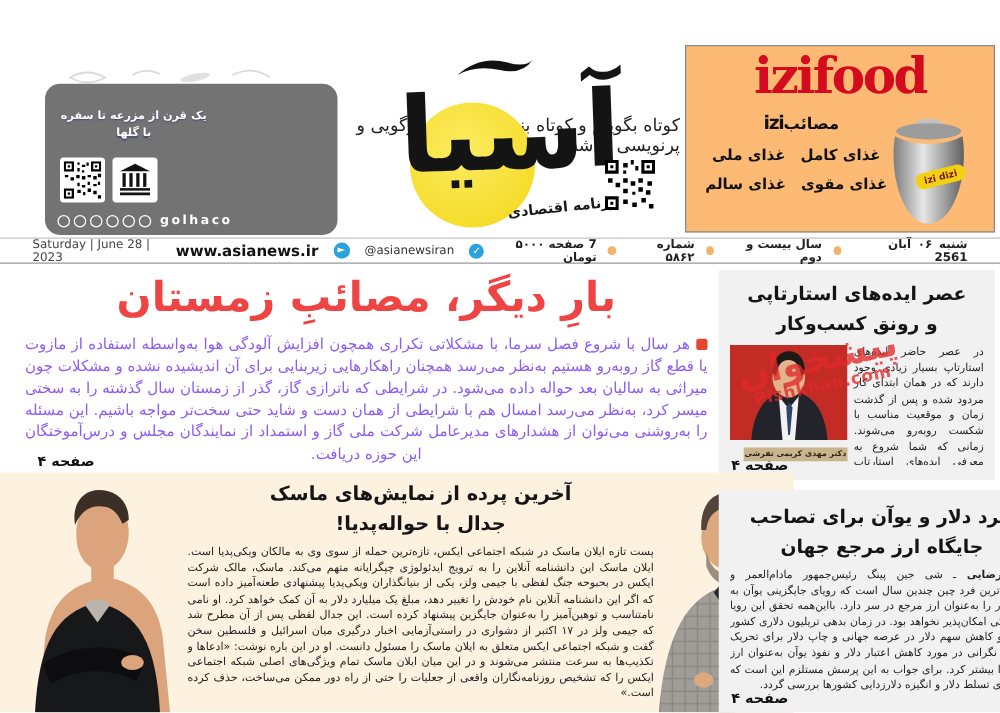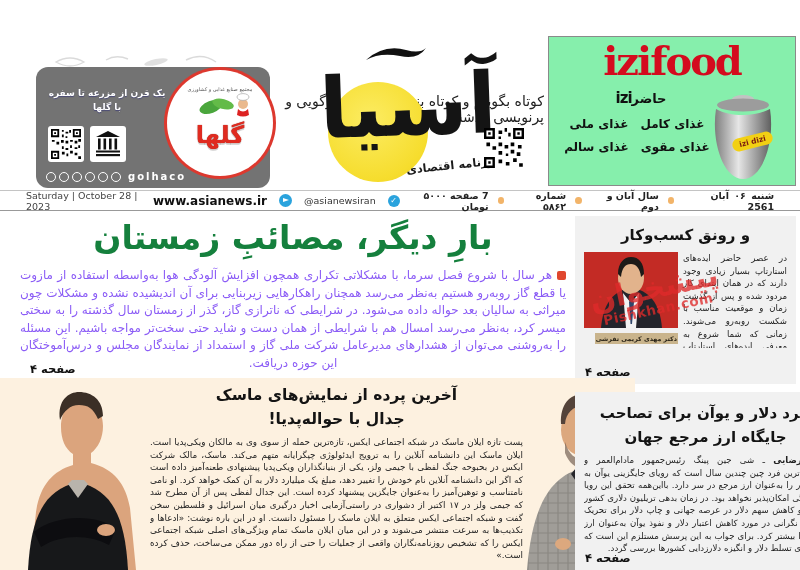--- a/index.html
+++ b/index.html
@@ -32,21 +32,21 @@
   .swash { position:absolute; top:20px; left:96px; }
   .sun { position:absolute; left:60px; top:56px; width:100px; height:100px; border-radius:50%;
          background:radial-gradient(circle at 42% 38%, #fcec62, #f6dd2e 70%, #eecf1e); }
   .logo-text { position:absolute; left:0; top:34px; width:100%; text-align:center; font-size:84px;
                font-weight:bold; color:#141414; line-height:1.1; transform:rotate(-2deg); direction:rtl; }
   .logo-sub { position:absolute; left:138px; top:132px; font-size:11.5px; font-weight:bold; color:#1a1a1a;
               transform:rotate(-6deg); direction:rtl; }
   .qr-asia { position:absolute; left:216px; top:102px; width:40px; height:40px; background:#fff; }
 
   
-  .izifood-ad { left:548px; top:36px; width:248px; height:150px; border:1px solid #8a8a8a; background:#86efac; }
+  .izifood-ad { left:548px; top:36px; width:248px; height:150px; border:1px solid #8a8a8a; background:#fdba74; }
   .izi-brand { text-align:center; font-family:"DejaVu Serif",serif; font-weight:bold; font-size:40px;
                color:#d40b1e; line-height:1.15; letter-spacing:-2px; margin-top:1px; }
   .izi-sub { position:absolute; left:28px; top:52px; width:128px; text-align:center; direction:rtl;
              font-size:13px; font-weight:bold; color:#111; }
   .izi-sub .en { font-size:15px; letter-spacing:-1px; }
   .izi-items { position:absolute; left:12px; top:80px; width:152px; direction:rtl; font-size:12px;
                font-weight:bold; color:#111; }
   .izi-items .row { display:flex; gap:12px; margin-bottom:9px; justify-content:center; }
   .pot-wrap { position:absolute; right:8px; top:54px; width:88px; height:92px; }
   .pot-label { position:absolute; right:14px; top:44px; transform:rotate(-14deg); background:#f2d013;
@@ -64,21 +64,21 @@
   .dot { width:7px; height:7px; border-radius:50%; background:#f2b469; display:inline-block; }
   .tg-icon { width:13px; height:13px; border-radius:50%; background:#2aa3dd; position:relative; flex:none; }
   .tg-icon::after { content:""; position:absolute; left:3.5px; top:4px; width:0; height:0;
                     border-left:6px solid #fff; border-top:2.5px solid transparent; border-bottom:2.5px solid transparent; }
   .chk-icon { width:12px; height:12px; border-radius:50%; background:#2aa3dd; color:#fff; font-size:8px;
               line-height:12px; text-align:center; flex:none; }
   .dl-date span { margin-left:2px; }
 
   
   .lead { left:20px; top:214px; width:546px; height:164px; }
-  .lead h1 { text-align:center; font-size:33px; font-weight:bold; color:#15803d; direction:rtl; margin-top:4px; }
+  .lead h1 { text-align:center; font-size:33px; font-weight:bold; color:#ef4444; direction:rtl; margin-top:4px; }
   .lead .body { margin-top:10px; direction:rtl; text-align:justify; text-align-last:center;
                 font-size:12px; line-height:17.5px; color:#8b5cf6; }
   .bullet { display:inline-block; width:9px; height:9px; background:#e0472e; border-radius:2px;
             margin-left:5px; vertical-align:middle; }
   .pageref { font-weight:bold; font-size:11.5px; direction:rtl; color:#111; }
   .lead .pageref { position:absolute; bottom:2px; left:10px; }
 
   
   .panel { background:#f1f1f1; position:absolute; }
   .startup { left:575px; top:216px; width:221px; height:168px; padding:7px 9px; }
@@ -125,31 +125,20 @@
           <path d="M210 96 q14 6 16 20"></path>
       </g>
       <g fill="#cdcdcd">
           <ellipse cx="120" cy="8" rx="12" ry="3" transform="rotate(-12 120 8)"></ellipse>
         <ellipse cx="222" cy="40" rx="9" ry="3" transform="rotate(70 222 40)"></ellipse>
         <circle cx="226" cy="118" r="4"></circle>
         </g>
     </svg>
     <div class="golha-red">
       <div class="golha-slogan">یک قرن از مزرعه تا سفره با گلها</div>
-      <div class="golha-circle">
-        <div class="golha-note">مجتمع صنایع غذایی و کشاورزی</div>
-        <svg width="70" height="26" viewBox="0 0 70 26">
-          <ellipse cx="26" cy="15" rx="12" ry="6" fill="#4aa63c" transform="rotate(-20 26 15)"></ellipse>
-          <ellipse cx="38" cy="12" rx="11" ry="5" fill="#63bb48" transform="rotate(14 38 12)"></ellipse>
-          <circle cx="58" cy="12" r="5" fill="#eab98e"></circle>
-          <ellipse cx="58" cy="5" rx="6" ry="3.4" fill="#fff" stroke="#999" stroke-width=".6"></ellipse>
-          <path d="M53 17 q5 5 10 0 l1 6 q-6 3 -12 0 z" fill="#d22"></path>
-        </svg>
-        <div class="golha-brand">گلها</div>
-      </div>
       <div class="whitebox qr-golha">
         <svg width="30" height="30" viewBox="0 0 33 33">
           <rect width="33" height="33" fill="#fff"></rect>
           <g fill="#000">
             <path d="M0 0h9v9H0zM24 0h9v9h-9zM0 24h9v9H0z"></path>
             <path d="M12 1h2v2h-2zM16 3h3v2h-3zM20 1h2v3h-2zM12 6h2v3h-2zM16 8h2v2h-2z"></path>
             <path d="M1 12h3v2H1zM6 14h3v3H6zM11 12h3v3h-3zM16 13h3v3h-3zM21 12h3v2h-3zM26 13h3v3h-3zM30 11h3v3h-3z"></path>
             <path d="M12 19h2v3h-2zM16 21h3v2h-3zM21 18h2v3h-2zM26 20h3v2h-3zM30 18h2v3h-2z"></path>
             <path d="M12 25h3v3h-3zM17 27h2v3h-2zM21 24h3v3h-3zM26 26h3v3h-3zM30 30h3v3h-3z"></path>
           </g>
@@ -210,21 +199,21 @@
         <g fill="#000">
             <path d="M3.5 3.5h2v2h-2zM27.5 3.5h2v2h-2zM3.5 27.5h2v2h-2z"></path>
           </g>
       </svg>
     </div>
   </div>
 
   <div class="abs izifood-ad">
     <div class="izi-brand">izifood</div>
     <div class="izi-sub">
-      <span>حاضر</span><span class="en">izi</span>
+      <span>مصائب</span><span class="en">izi</span>
     </div>
     <div class="izi-items">
       <div class="row">
         <span>غذای کامل</span>
         <span>غذای ملی</span>
       </div>
       <div class="row">
         <span>غذای مقوی</span>
         <span>غذای سالم</span>
       </div>
@@ -242,50 +231,51 @@
         <ellipse cx="44" cy="8" rx="11" ry="4" fill="#c2c2c2"></ellipse>
         <ellipse cx="44" cy="14" rx="26" ry="6.5" fill="#9c9c9c"></ellipse>
         <path d="M17 18 c-5 32 7 70 27 70 c20 0 32 -38 27 -70 c-8 4 -16 6 -27 6 c-11 0 -19 -2 -27 -6 z" fill="url(#potg)"></path>
       </svg>
       <span class="pot-label">izi dizi</span>
     </div>
   </div>
 
   <div class="abs dateline">
     <div class="dl-left">
-      <span class="dl-en">Saturday | October 28 | 2023</span>
+      <span class="dl-en">Saturday | June 28 | 2023</span>
       <span class="dl-web">www.asianews.ir</span>
       <span class="tg-icon"></span>
       <span class="dl-handle">@asianewsiran</span>
       <span class="chk-icon">✓</span>
     </div>
     <div class="dl-right">
       <span class="dl-date">
         <span>شنبه</span>
         <span>۰۶</span>
         <span>آبان</span>
         <span>2561</span>
       </span>
       <span class="dot"></span>
-      <span>سال آبان و دوم</span>
+      <span>سال بیست و دوم</span>
       <span class="dot"></span>
       <span>شماره ۵۸۶۲</span>
       <span class="dot"></span>
       <span>7 صفحه ۵۰۰۰ تومان</span>
     </div>
   </div>
 
   <article class="abs lead">
     <h1>بارِ دیگر، مصائبِ زمستان</h1>
     <p class="body"><span class="bullet"></span><span>هر سال با شروع فصل سرما، با مشکلاتی تکراری همچون افزایش آلودگی هوا به‌واسطه استفاده از مازوت یا قطع گاز روبه‌رو هستیم به‌نظر می‌رسد همچنان راهکارهایی زیربنایی برای آن اندیشیده نشده و مشکلات چون میراثی به سالیان بعد حواله داده می‌شود. در شرایطی که ناترازی گاز، گذر از زمستان سال گذشته را به سختی میسر کرد، به‌نظر می‌رسد امسال هم با شرایطی از همان دست و شاید حتی سخت‌تر مواجه باشیم. این مسئله را به‌روشنی می‌توان از هشدارهای مدیرعامل شرکت ملی گاز و استمداد از نمایندگان مجلس و درس‌آموختگان این حوزه دریافت.</span></p>
     <div class="pageref">صفحه ۴</div>
   </article>
 
   <aside class="panel startup">
     <h2>
+      <span>عصر ایده‌های استارتاپی</span>
       <span>و رونق کسب‌وکار</span>
     </h2>
     <div class="smallbody">
       <span class="photo-box">
         <svg width="94" height="76" viewBox="0 0 94 76">
           <rect width="94" height="76" fill="#c32b25"></rect>
           <path d="M17 76 c2 -25 13 -38 30 -40 c18 2 29 15 31 40 z" fill="#23242b"></path>
           <path d="M39 41 l8 10 8 -10 l-3 35 l-10 0 z" fill="#f2f2f2"></path>
           <path d="M45 50 l2.5 -4 2.5 4 -2 22 -1.5 0 z" fill="#31466b"></path>
           <ellipse cx="47" cy="26" rx="13" ry="16" fill="#e2b38c"></ellipse>

